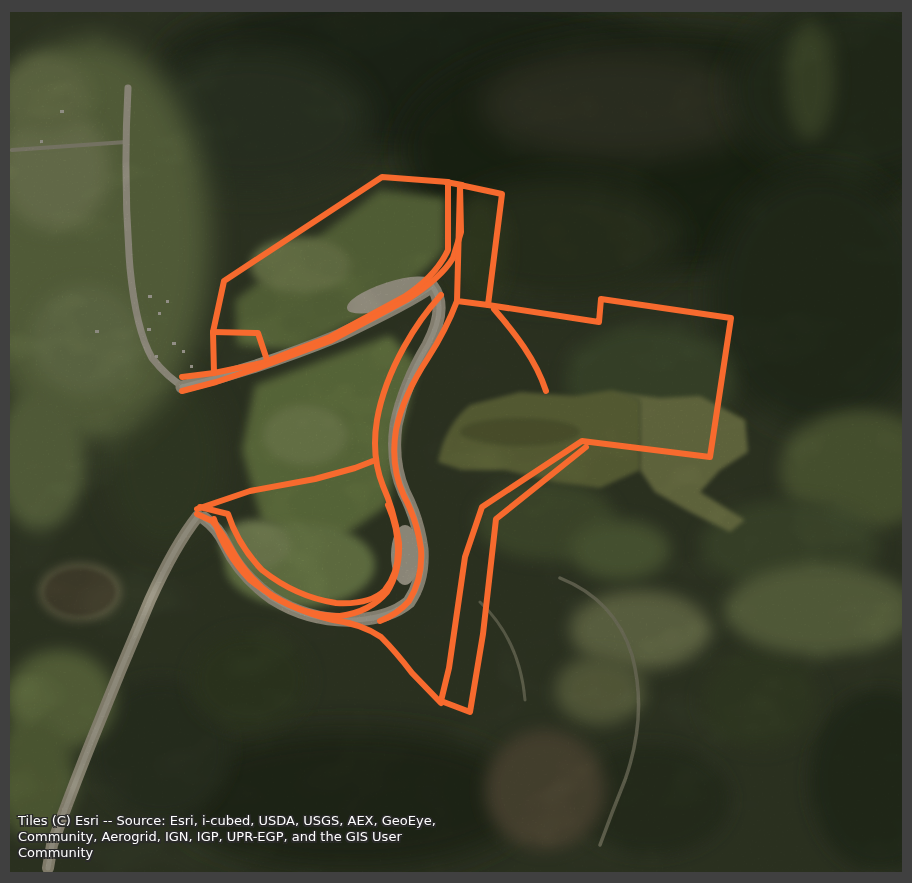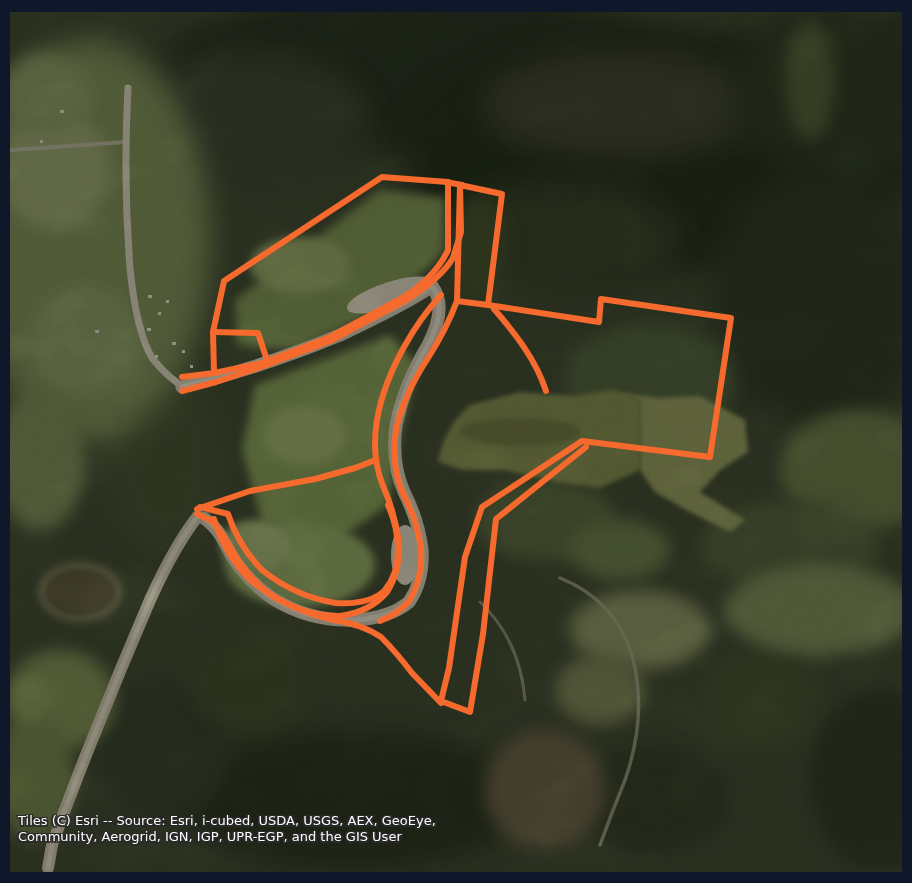--- a/index.html
+++ b/index.html
@@ -1,16 +1,16 @@
 <!DOCTYPE html>
 <html><head>
 <meta charset="utf-8">
 <style>
   html,body{margin:0;padding:0;background:#ffffff;}
-  .page{position:relative;width:912px;height:883px;background:#0f172a;overflow:hidden;
+  .page{position:relative;width:912px;height:883px;background:#404040;overflow:hidden;
         font-family:"DejaVu Sans","Liberation Sans",sans-serif;}
   .map{position:absolute;left:10px;top:12px;width:892px;height:860px;overflow:hidden;background:#434c33;}
   .map svg{position:absolute;left:0;top:0;width:892px;height:860px;display:block;}
   .attribution{
       position:absolute;left:8px;top:801px;width:500px;
       font-size:13px;line-height:16px;color:#ffffff;letter-spacing:0;
       text-shadow:
         -1.5px -1.5px 0 #2b2b2b, 1.5px -1.5px 0 #2b2b2b,
         -1.5px  1.5px 0 #2b2b2b, 1.5px  1.5px 0 #2b2b2b,
         -1.5px  0     0 #2b2b2b, 1.5px  0     0 #2b2b2b,
@@ -154,15 +154,16 @@
         <path d="M 441 295 Q 420 318 404 347 Q 383 385 377 420 Q 371 456 383 486 Q 395 513 399 543 Q 400 572 387 592 Q 370 612 340 616 Q 305 616 272 596 Q 247 577 232 550 Q 222 532 212 521 L 197 514"></path>
         <path d="M 214 519 Q 224 553 250 580 Q 288 610 333 620 Q 362 624 381 637 Q 396 652 412 673 L 441 703"></path>
         <path d="M 200 507 L 228 514 Q 238 545 262 570 Q 296 597 336 603 Q 370 605 385 590 Q 398 574 398 551 Q 398 527 388 505"></path>
         <path d="M 197 509 L 250 491 L 315 479 L 355 468 L 373 461"></path>
       </g>
     </svg>
 
     <div class="attribution">
       <div>Tiles (C) Esri -- Source: Esri, i-cubed, USDA, USGS, AEX, GeoEye,</div>
       <div>Community, Aerogrid, IGN, IGP, UPR-EGP, and the GIS User</div>
+      <div>Community</div>
     </div>
   </div>
 </div>
 
 </body></html>

